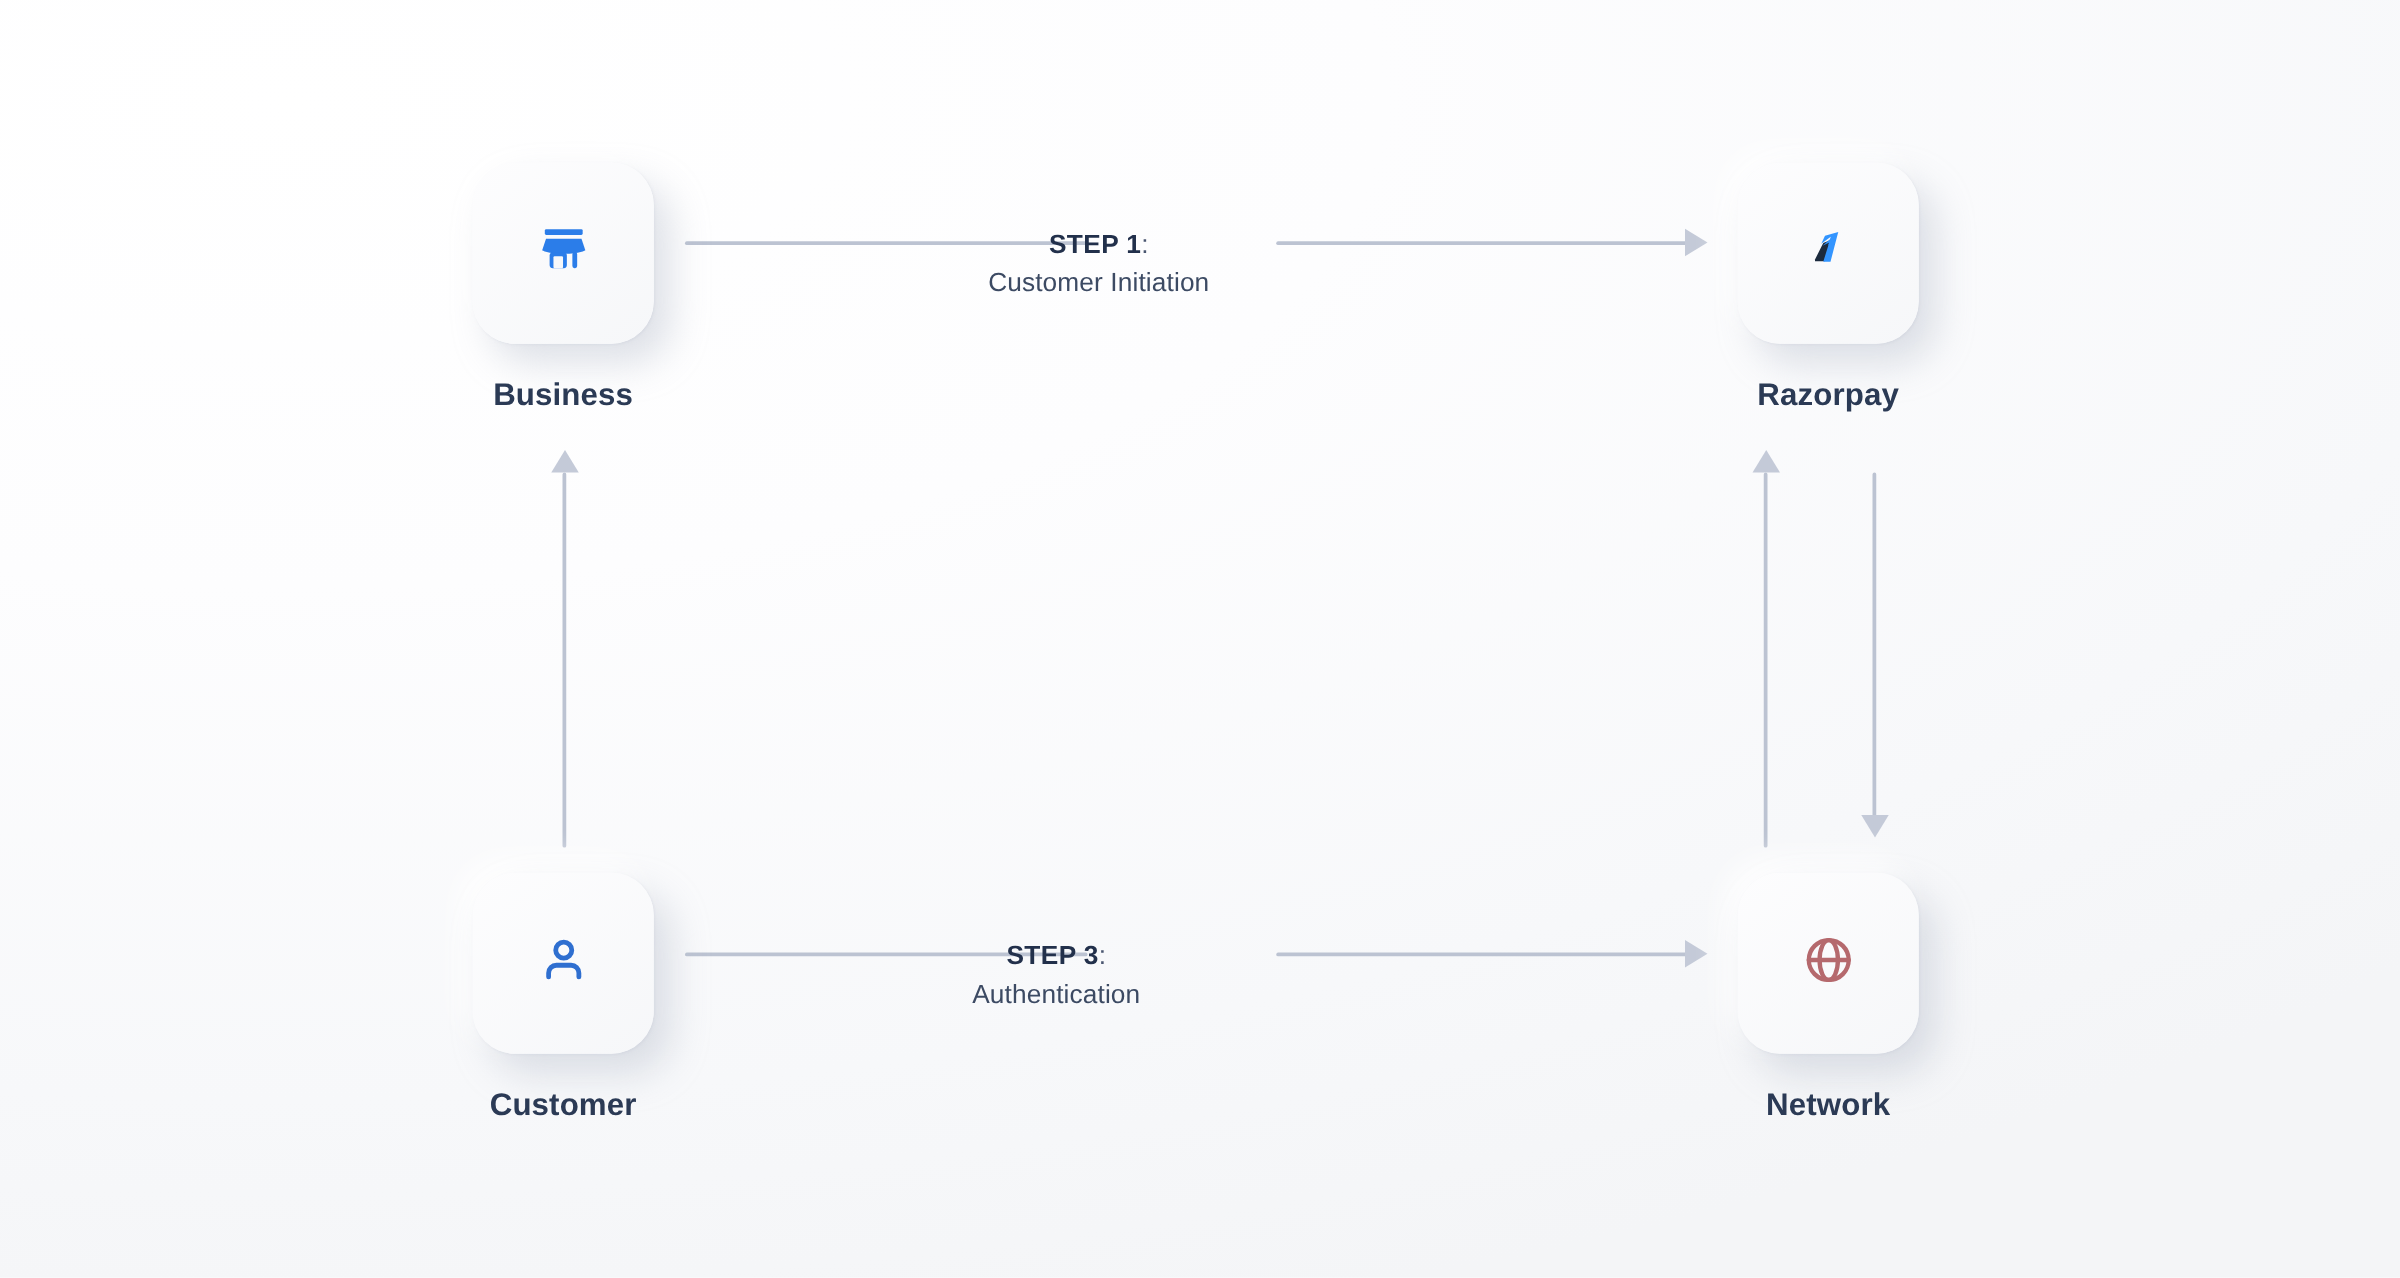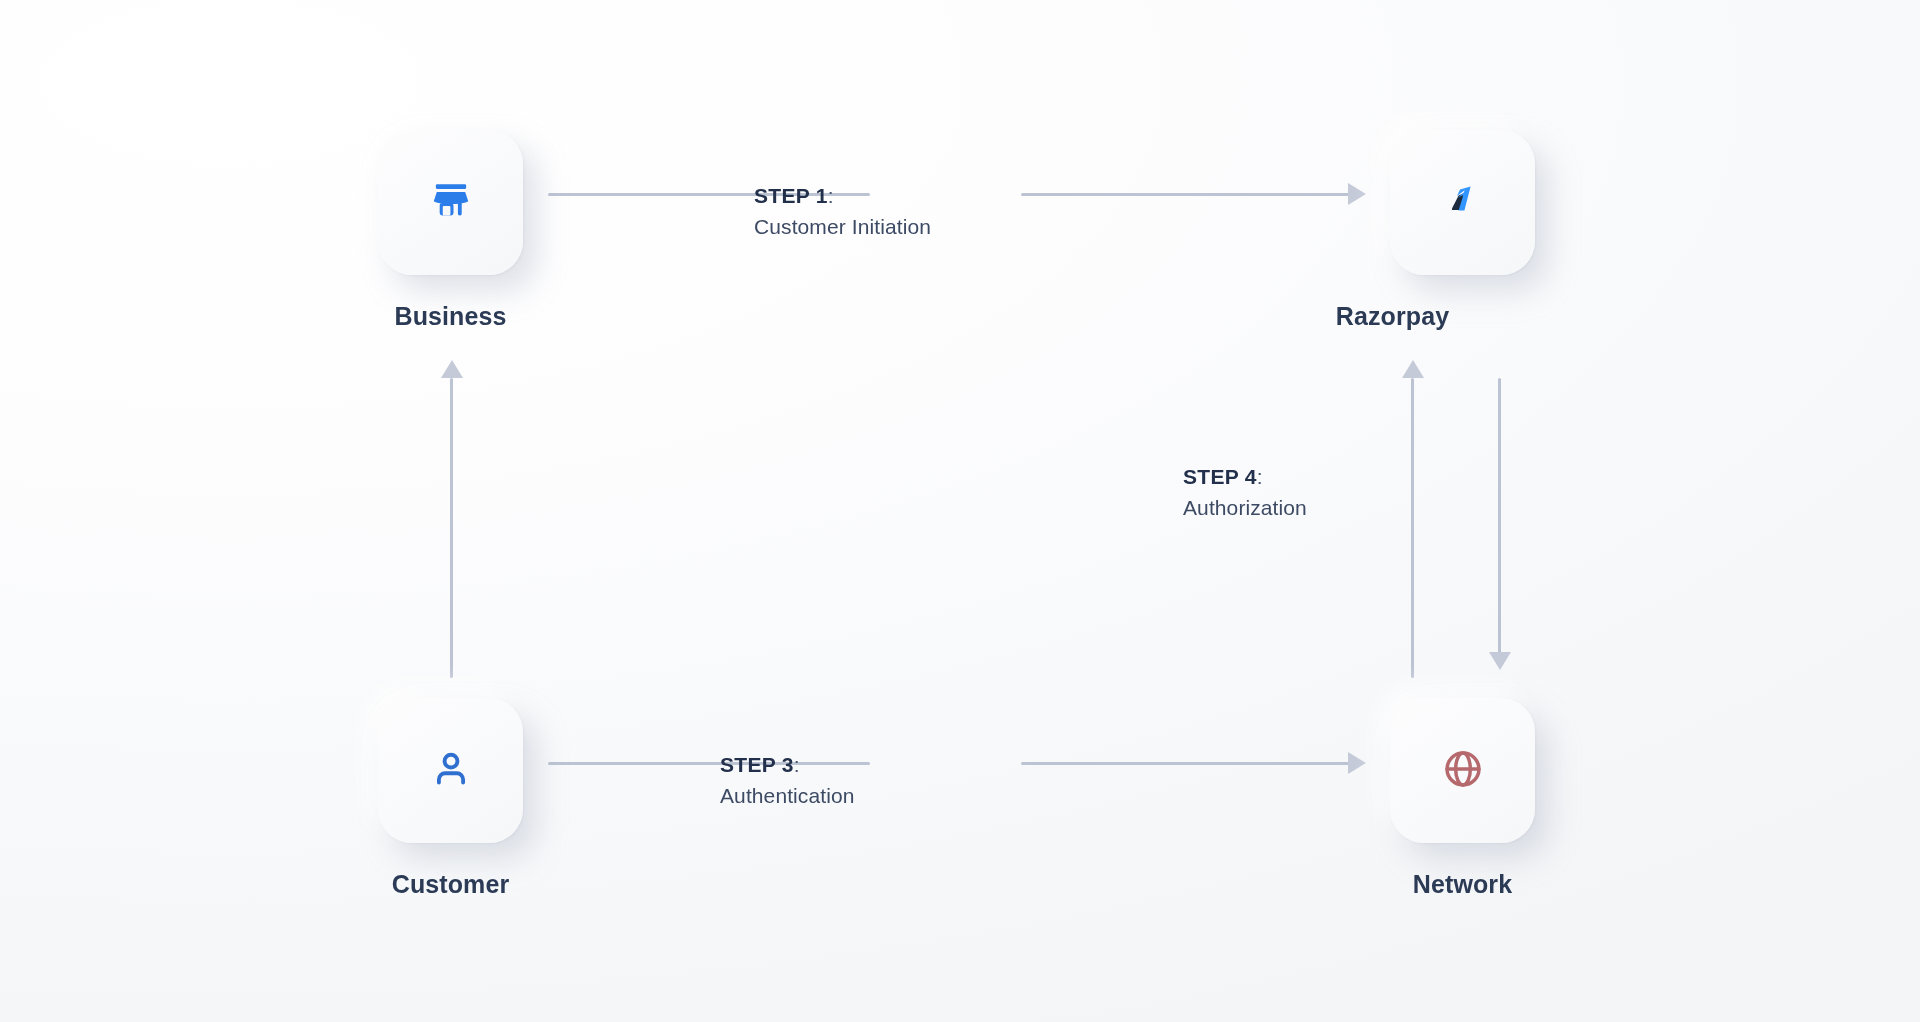--- a/index.html
+++ b/index.html
@@ -79,21 +79,21 @@
     position: absolute;
     width: 0; height: 0;
     border-left: 11px solid transparent;
     border-right: 11px solid transparent;
     border-top: 18px solid #c4cad8;
   }
 
   
   .step {
     position: absolute;
-    text-align: left;
+    text-align: center;
     white-space: nowrap;
     line-height: 1.32;
   }
   .step .step-title {
     font-size: 21px;
     font-weight: 700;
     color: #22304b;
     letter-spacing: 0.3px;
   }
   .step .step-colon {
@@ -138,26 +138,20 @@
     <div class="step-desc">Customer Initiation</div>
   </div>
 
   <div class="step" style="left:720px; top:751px; width:250px;">
     <div>
       <span class="step-title">STEP 3</span><span class="step-colon">:</span>
     </div>
     <div class="step-desc">Authentication</div>
   </div>
 
-  <div class="step" style="left:1183px; top:463px; width:204px;">
-    <div>
-      <span class="step-title">STEP 4</span><span class="step-colon">:</span>
-    </div>
-    <div class="step-desc">Authorization</div>
-  </div>
 
 
   <div class="node" style="left:378px; top:130px;">
     <span>
       <svg width="46" height="46" viewBox="0 0 24 24" fill="none">
         <rect x="4.1" y="3.3" width="15.8" height="2.4" rx="0.6" fill="#2b7de9"></rect>
         <path d="M4.6 7.3 L19.4 7.3 L21 12.1 C21 12.1 18.8 13.6 12 13.6 C5.2 13.6 3 12.1 3 12.1 Z" fill="#2b7de9"></path>
         <rect x="6.1" y="13.0" width="7.2" height="6.6" rx="1.3" fill="#2b7de9"></rect>
         <rect x="7.7" y="14.6" width="4.0" height="5.0" rx="0.5" fill="#f7f8fa"></rect>
         <rect x="15.6" y="12.8" width="2.0" height="6.8" rx="0.9" fill="#2b7de9"></rect>
@@ -168,21 +162,21 @@
 
   <div class="node" style="left:1390px; top:130px;">
     <span>
       <svg width="48" height="48" viewBox="0 0 48 48" fill="none">
         <path d="M13.0 31.6 L19.6 18.4 L25.5 15.9 L20.9 33.0 L13.0 33.0 Z" fill="#1c2b3e"></path>
         <path d="M31.6 9.6 L23.4 20.8 L25.6 13.3 L18.0 19.0 L21.0 12.6 L31.6 9.6 Z" fill="#3395ff"></path>
         <path d="M31.6 9.6 L25.4 33.4 L19.6 33.4 L24.4 18.0 L19.0 20.6 L31.6 9.6 Z" fill="#3395ff"></path>
       </svg>
     </span>
   </div>
-  <div class="node-label" style="left:1320px; top:302px; width:145px;">Razorpay</div>
+  <div class="node-label" style="left:1390px; top:302px; width:145px;">Razorpay</div>
 
   <div class="node" style="left:378px; top:698px;">
     <span>
       <svg width="44" height="44" viewBox="0 0 24 24" fill="none" stroke="#2f6fd0" stroke-width="2.1" stroke-linecap="round" stroke-linejoin="round">
         <circle cx="12" cy="7.7" r="3.5"></circle>
         <path d="M5.4 19.4 v-1.7 a3.4 3.4 0 0 1 3.4-3.4 h6.4 a3.4 3.4 0 0 1 3.4 3.4 v1.7"></path>
       </svg>
     </span>
   </div>
   <div class="node-label" style="left:378px; top:870px; width:145px;">Customer</div>

